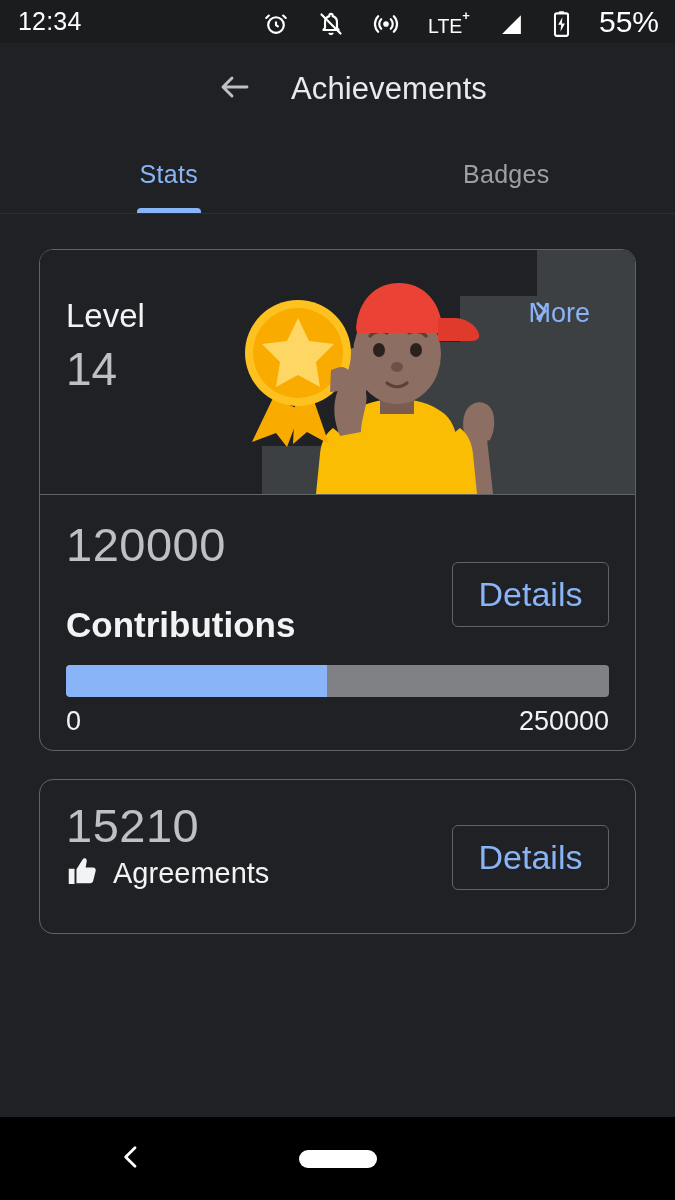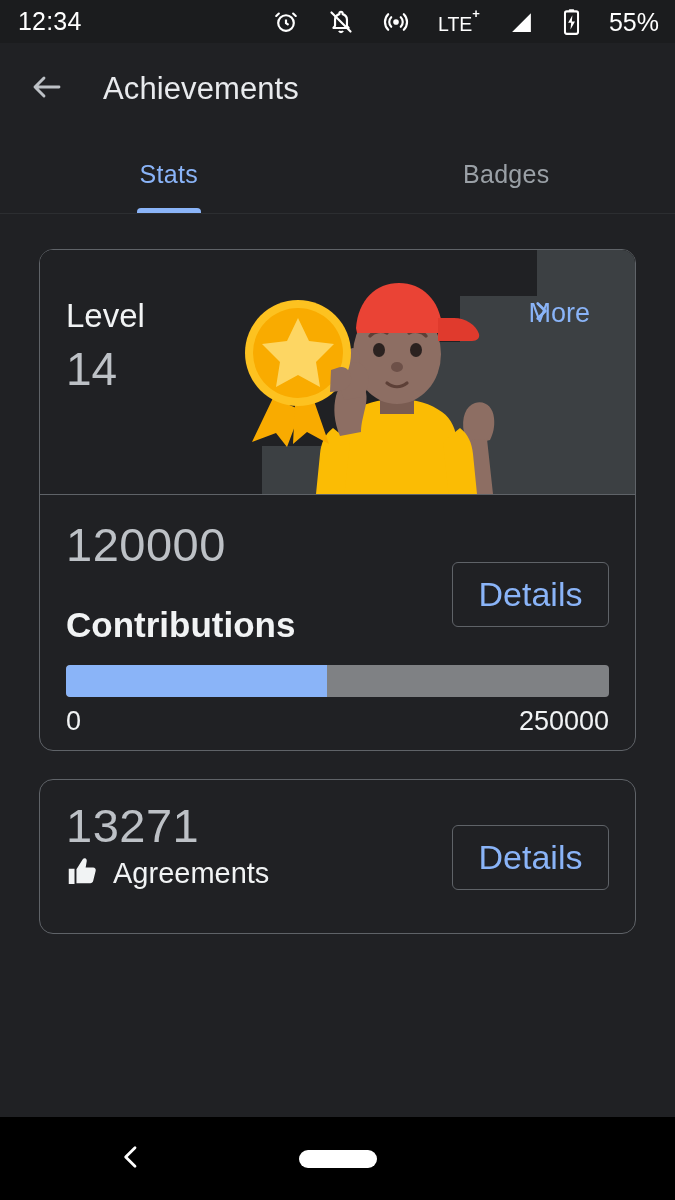--- a/index.html
+++ b/index.html
@@ -15,26 +15,26 @@
   .statusbar {
     position:absolute; top:0; left:0; width:675px; height:43px;
     background:#1b1c1e; display:flex; align-items:center;
     padding:0 16px 0 18px; color:#fff;
   }
   .sb-time { font-size:25px; letter-spacing:.2px; font-weight:400; }
   .sb-right { margin-left:auto; display:flex; align-items:flex-end; gap:29px; }
   .sb-right svg { display:block; }
   .sb-lte { font-size:19.5px; font-weight:500; line-height:1; position:relative; top:-1px; }
   .sb-lte sup { font-size:13px; font-weight:600; position:relative; top:-5px; left:0px; }
-  .sb-batt-pct { font-size:25px; font-weight:500; line-height:1; }
+  .sb-batt-pct { font-size:30px; font-weight:500; line-height:1; }
 
   
   .appbar {
     position:absolute; top:43px; left:0; width:675px; height:92px;
-    display:flex; align-items:center;
+    display:flex; align-items:center;justify-content:center;
   }
   .backbtn { width:56px; height:56px; margin-left:19px; display:flex; align-items:center; justify-content:center; }
   .appbar-title { font-size:31px; color:#e8eaed; margin-left:28px; font-weight:400; letter-spacing:.1px; }
 
   
   .tabs { position:absolute; top:135px; left:0; width:675px; height:79px; display:flex; }
   .tab { flex:1; position:relative; display:flex; align-items:center; justify-content:center; }
   .tab-label { font-size:25px; letter-spacing:.3px; }
   .tab.active .tab-label { color:#8ab4f8; }
   .tab.inactive .tab-label { color:#9aa0a6; }
@@ -256,21 +256,21 @@
           <div class="progress-labels">
             <span>0</span>
             <span>250000</span>
           </div>
         </div>
       </div>
     </div>
 
     <div class="card" id="agreements-card">
       <div class="agree">
-        <div class="big-num">13271</div>
+        <div class="big-num">15210</div>
         <div class="agree-row">
           <span>
             <svg width="33" height="33" viewBox="0 0 24 24" fill="#f1f3f4">
               <path d="M2 10h4.2v11H2z"></path>
               <path d="M7.6 10.4l4.6-7.3c.5-.8 1.6-1 2.3-.4.5.4.7 1 .6 1.6L14.3 9h5.4c1.3 0 2.2 1.2 1.9 2.4l-1.8 7.4c-.2 1-1.1 1.7-2.1 1.7H7.6z"></path>
             </svg>
           </span>
           <span class="agree-label">Agreements</span>
         </div>
         <div class="details-btn" style="top:45px">

